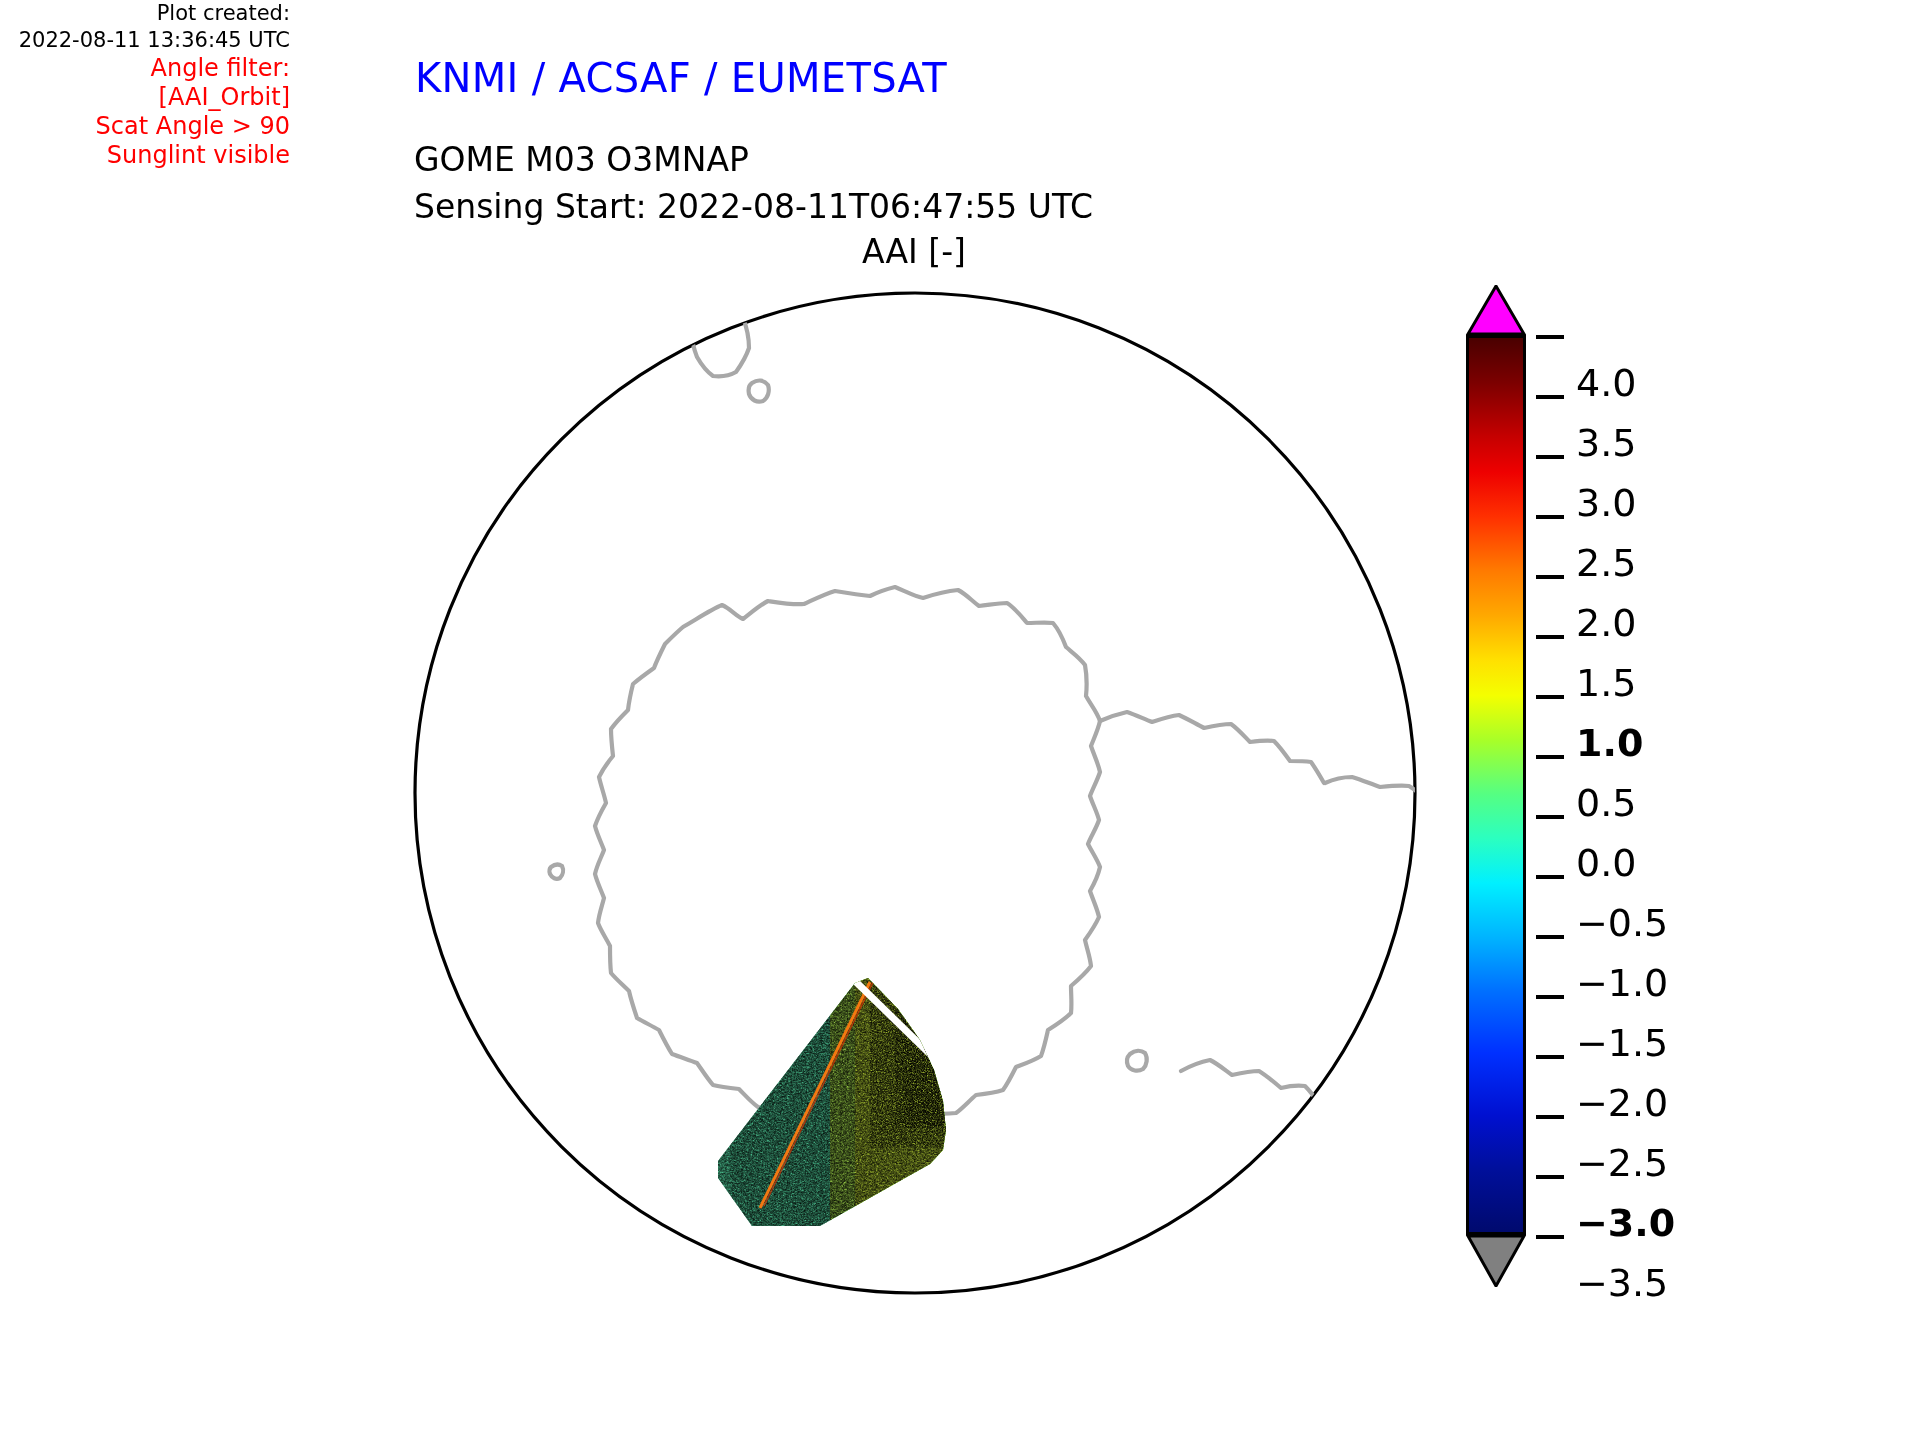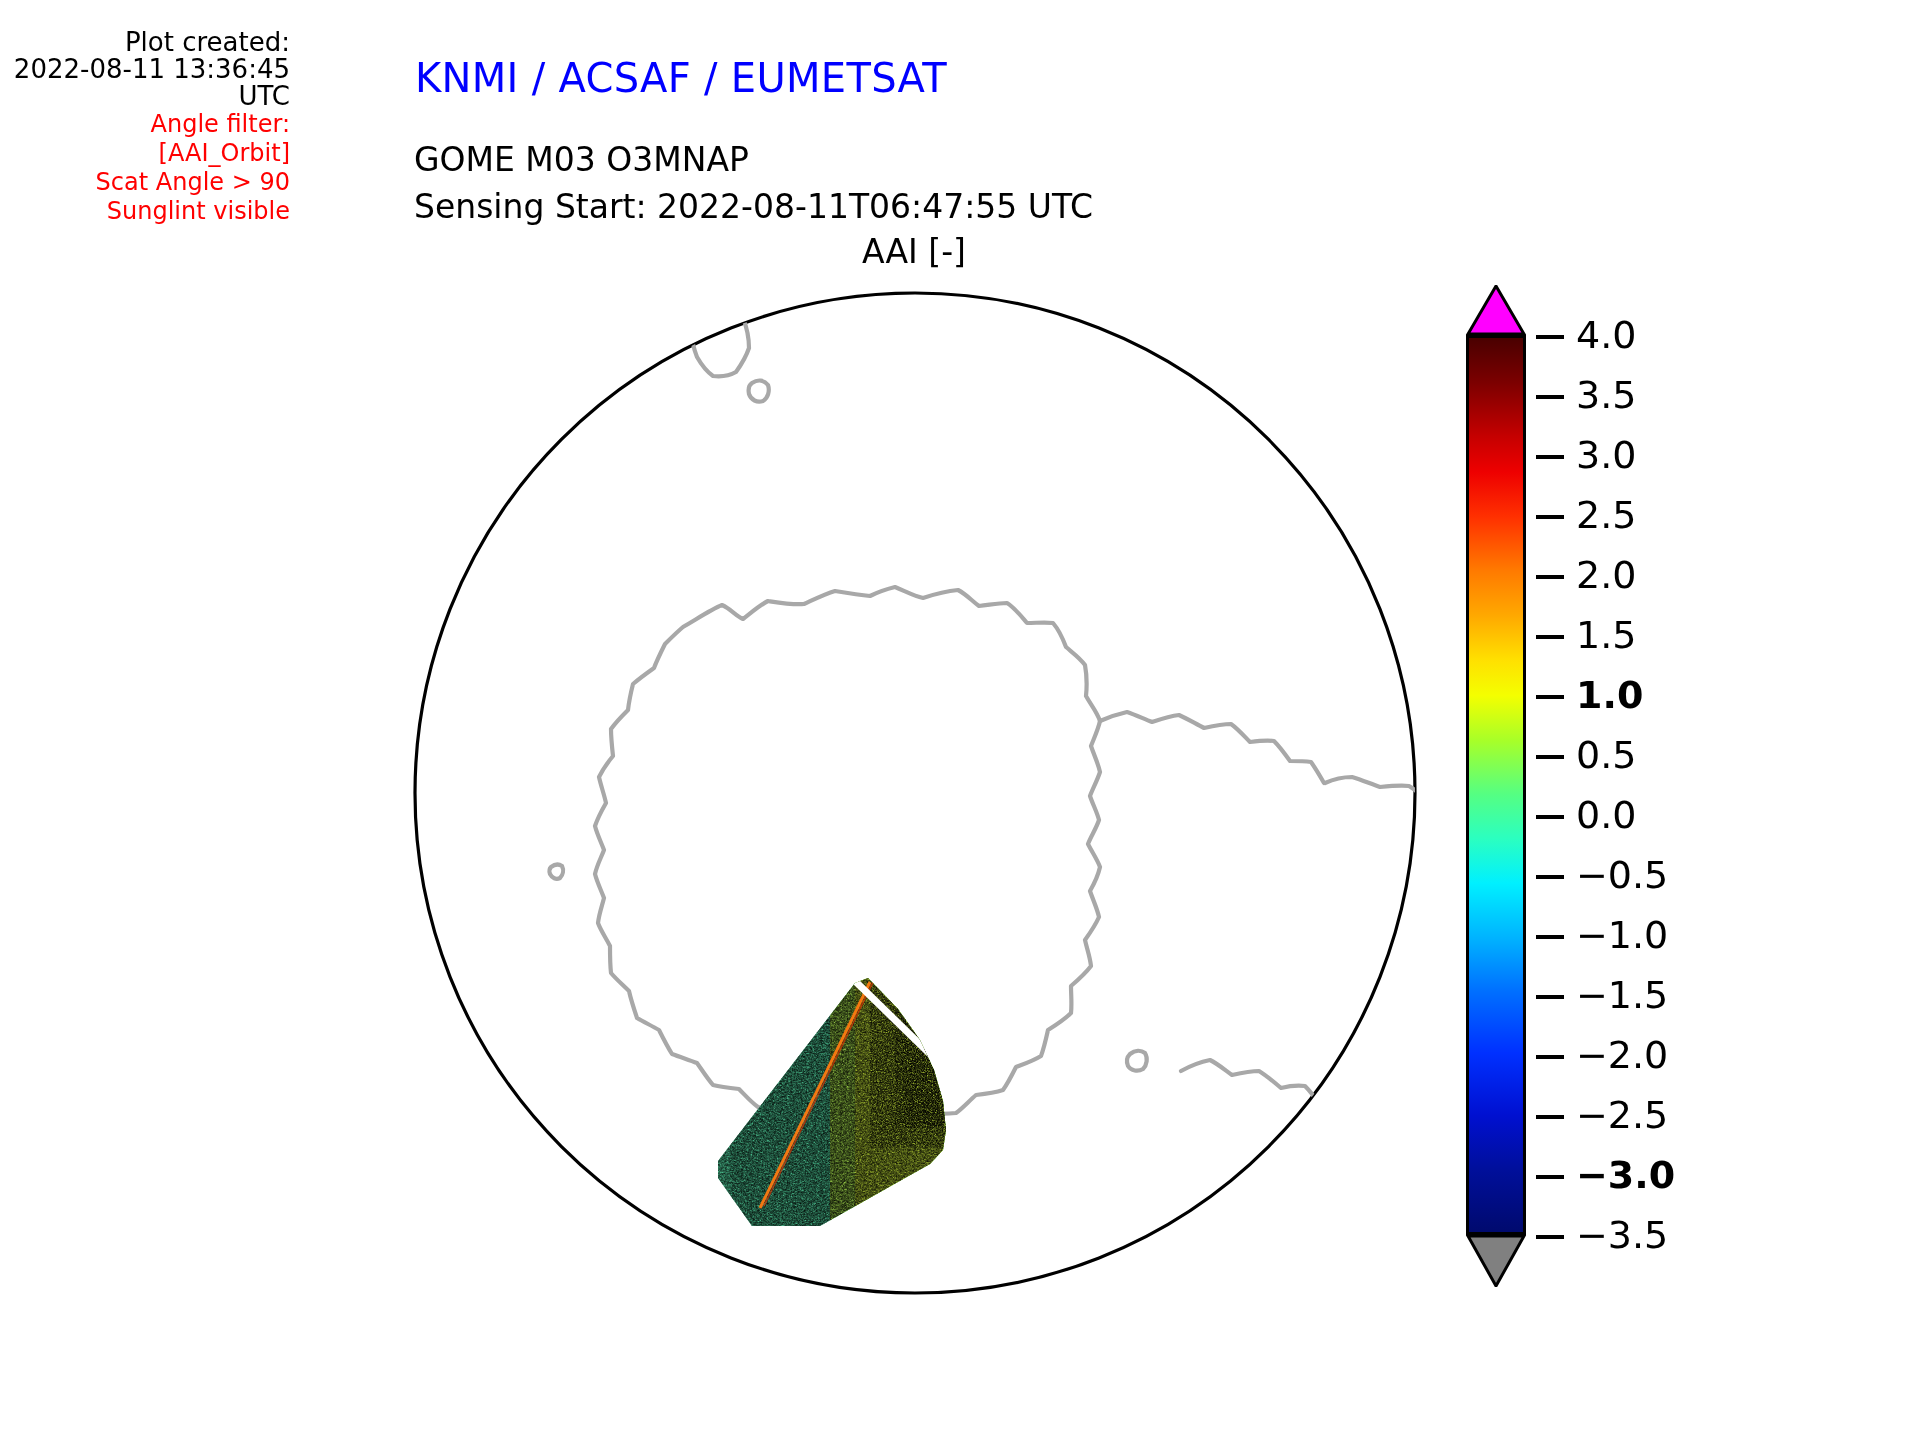--- a/index.html
+++ b/index.html
@@ -6,26 +6,26 @@
   body{
     width:1920px;height:1440px;background:#ffffff;
     font-family:"DejaVu Sans","Liberation Sans",sans-serif;
     position:relative;overflow:hidden;
   }
   .txt{position:absolute;white-space:pre;}
   #org{left:415px;top:55px;font-size:40px;color:#0000ff;letter-spacing:.3px;}
   #prod{left:414px;top:140px;font-size:33px;color:#000;}
   #sens{left:414px;top:187px;font-size:33px;color:#000;}
   #varlabel{left:862px;top:232px;font-size:33px;color:#000;}
-  #created{left:1162px;top:60px;width:290px;text-align:right;font-size:26px;line-height:27px;color:#000;margin-top:29px;}
+  #created{left:1162px;top:60px;width:290px;text-align:right;font-size:21px;line-height:27px;color:#000;}
   #filter{left:1160px;top:170px;width:290px;text-align:right;font-size:24px;line-height:29px;color:#ff0000;}
   #map{position:absolute;left:400px;top:278px;width:1030px;height:1030px;}
   #cbarwrap{position:absolute;left:1448px;top:285px;width:420px;height:1020px;}
   .cbtick{position:absolute;left:88px;width:28px;height:0;border-top:4px solid #000;}
-  .cblab{position:absolute;left:128px;font-size:38px;color:#000;transform:translateY(-50%);white-space:pre;}
+  .cblab{position:absolute;left:128px;font-size:38px;color:#000;transform:translateY(-50%);white-space:pre;margin-top:48px;}
   #cbbody{position:absolute;left:18px;top:50px;width:60px;height:900px;border:3px solid #000;box-sizing:border-box;}
   #cbover{position:absolute;left:18px;top:0px;width:60px;height:50px;}
   #cbunder{position:absolute;left:18px;top:950px;width:60px;height:52px;}
 </style>
 </head>
 <body>
 
 <div class="txt" id="org">KNMI / ACSAF / EUMETSAT</div>
 <div class="txt" id="prod">GOME M03 O3MNAP</div>
 <div class="txt" id="sens">Sensing Start: 2022-08-11T06:47:55 UTC</div>

